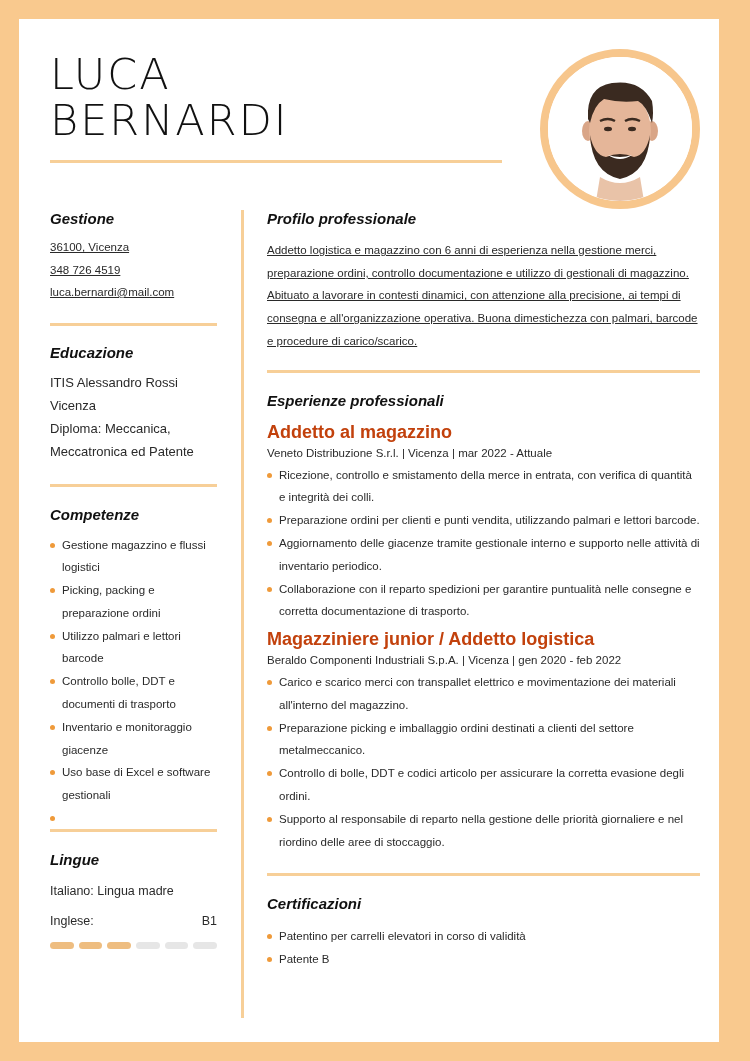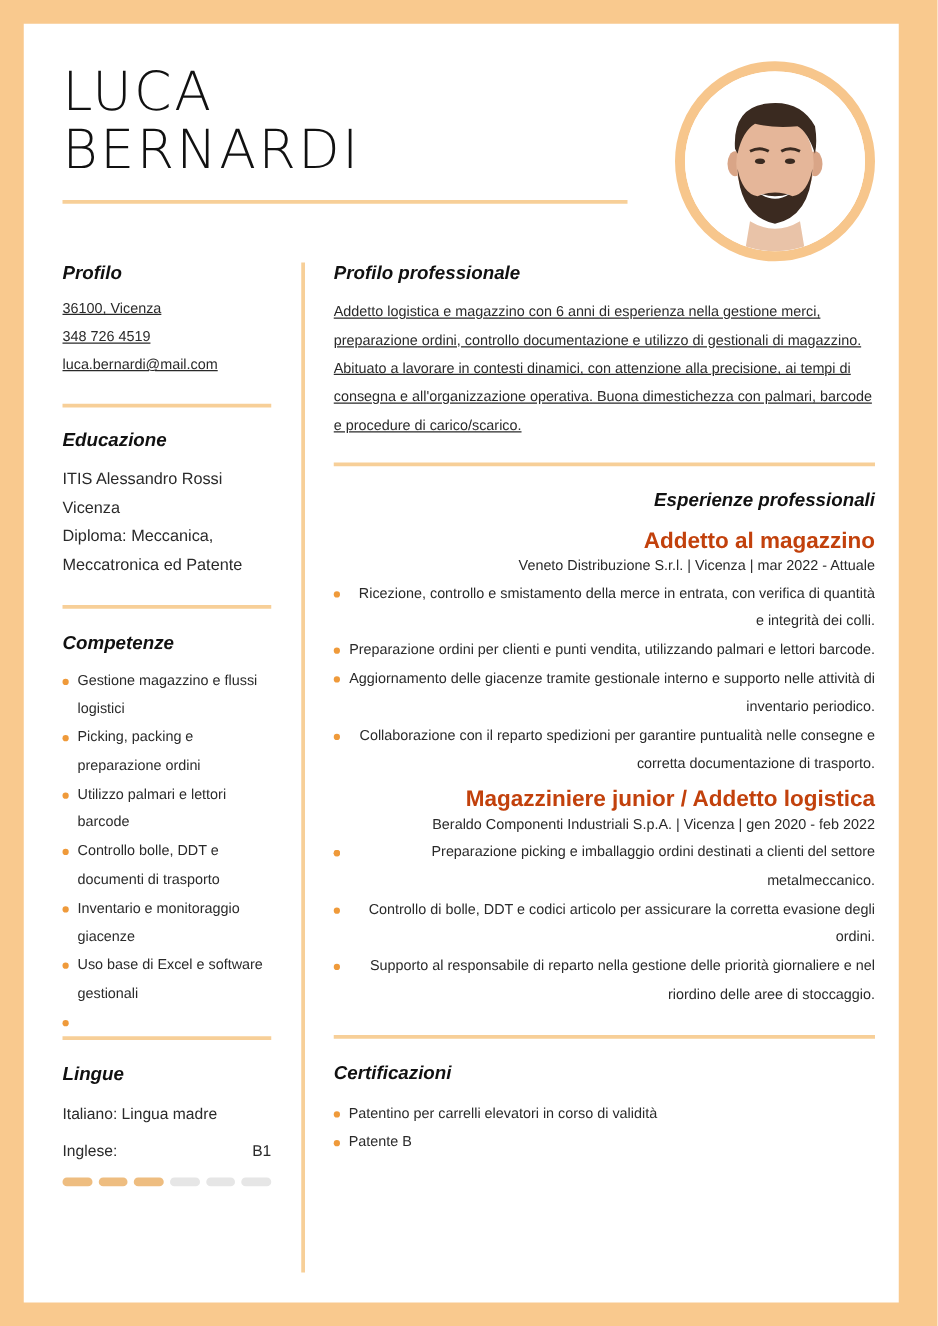--- a/index.html
+++ b/index.html
@@ -164,21 +164,21 @@
       <path d="M52 64 Q60 60 67 64" stroke="#3a2a20" stroke-width="2.4" fill="none"></path>
       <path d="M77 64 Q84 60 92 64" stroke="#3a2a20" stroke-width="2.4" fill="none"></path>
     </svg>
   </div>
 
   <div class="vdivider"></div>
 
   <div class="left-col">
 
     <section>
-      <div class="sec-title">Profilo</div>
+      <div class="sec-title">Gestione</div>
       <div style="margin-top:5px;">
         <div class="small-text">36100, Vicenza</div>
         <div class="small-text">348 726 4519</div>
         <div class="small-text">luca.bernardi@mail.com</div>
       </div>
     </section>
     <div class="rule" style="margin-top:19px;"></div>
 
     <section style="margin-top:15px;">
       <div class="sec-title">Educazione</div>
@@ -226,39 +226,39 @@
   </div>
 
   <div class="right-col">
 
     <section>
       <div class="sec-title">Profilo professionale</div>
       <p class="small-text" style="margin-top:8px; line-height:22.7px;">Addetto logistica e magazzino con 6 anni di esperienza nella gestione merci, preparazione ordini, controllo documentazione e utilizzo di gestionali di magazzino. Abituato a lavorare in contesti dinamici, con attenzione alla precisione, ai tempi di consegna e all'organizzazione operativa. Buona dimestichezza con palmari, barcode e procedure di carico/scarico.</p>
     </section>
     <div class="rule" style="margin-top:17px;"></div>
 
-    <section style="margin-top:16px;text-align:right;">
+    <section style="margin-top:16px;">
       <div class="sec-title">Esperienze professionali</div>
 
       <div style="margin-top:9px;">
         <div class="job-title">Addetto al magazzino</div>
         <div class="job-meta">Veneto Distribuzione S.r.l. | Vicenza | mar 2022 - Attuale</div>
         <ul class="bullets">
           <li><span class="dot"></span><span>Ricezione, controllo e smistamento della merce in entrata, con verifica di quantità e integrità dei colli.</span></li>
           <li><span class="dot"></span><span>Preparazione ordini per clienti e punti vendita, utilizzando palmari e lettori barcode.</span></li>
           <li><span class="dot"></span><span>Aggiornamento delle giacenze tramite gestionale interno e supporto nelle attività di inventario periodico.</span></li>
           <li><span class="dot"></span><span>Collaborazione con il reparto spedizioni per garantire puntualità nelle consegne e corretta documentazione di trasporto.</span></li>
         </ul>
       </div>
 
       <div style="margin-top:6px;">
         <div class="job-title">Magazziniere junior / Addetto logistica</div>
         <div class="job-meta">Beraldo Componenti Industriali S.p.A. | Vicenza | gen 2020 - feb 2022</div>
         <ul class="bullets">
-          <li><span class="dot"></span></li>
+          <li><span class="dot"></span><span>Carico e scarico merci con transpallet elettrico e movimentazione dei materiali all'interno del magazzino.</span></li>
           <li><span class="dot"></span><span>Preparazione picking e imballaggio ordini destinati a clienti del settore metalmeccanico.</span></li>
           <li><span class="dot"></span><span>Controllo di bolle, DDT e codici articolo per assicurare la corretta evasione degli ordini.</span></li>
           <li><span class="dot"></span><span>Supporto al responsabile di reparto nella gestione delle priorità giornaliere e nel riordino delle aree di stoccaggio.</span></li>
         </ul>
       </div>
     </section>
     <div class="rule" style="margin-top:20px;"></div>
 
     <section style="margin-top:16px;">
       <div class="sec-title">Certificazioni</div>

